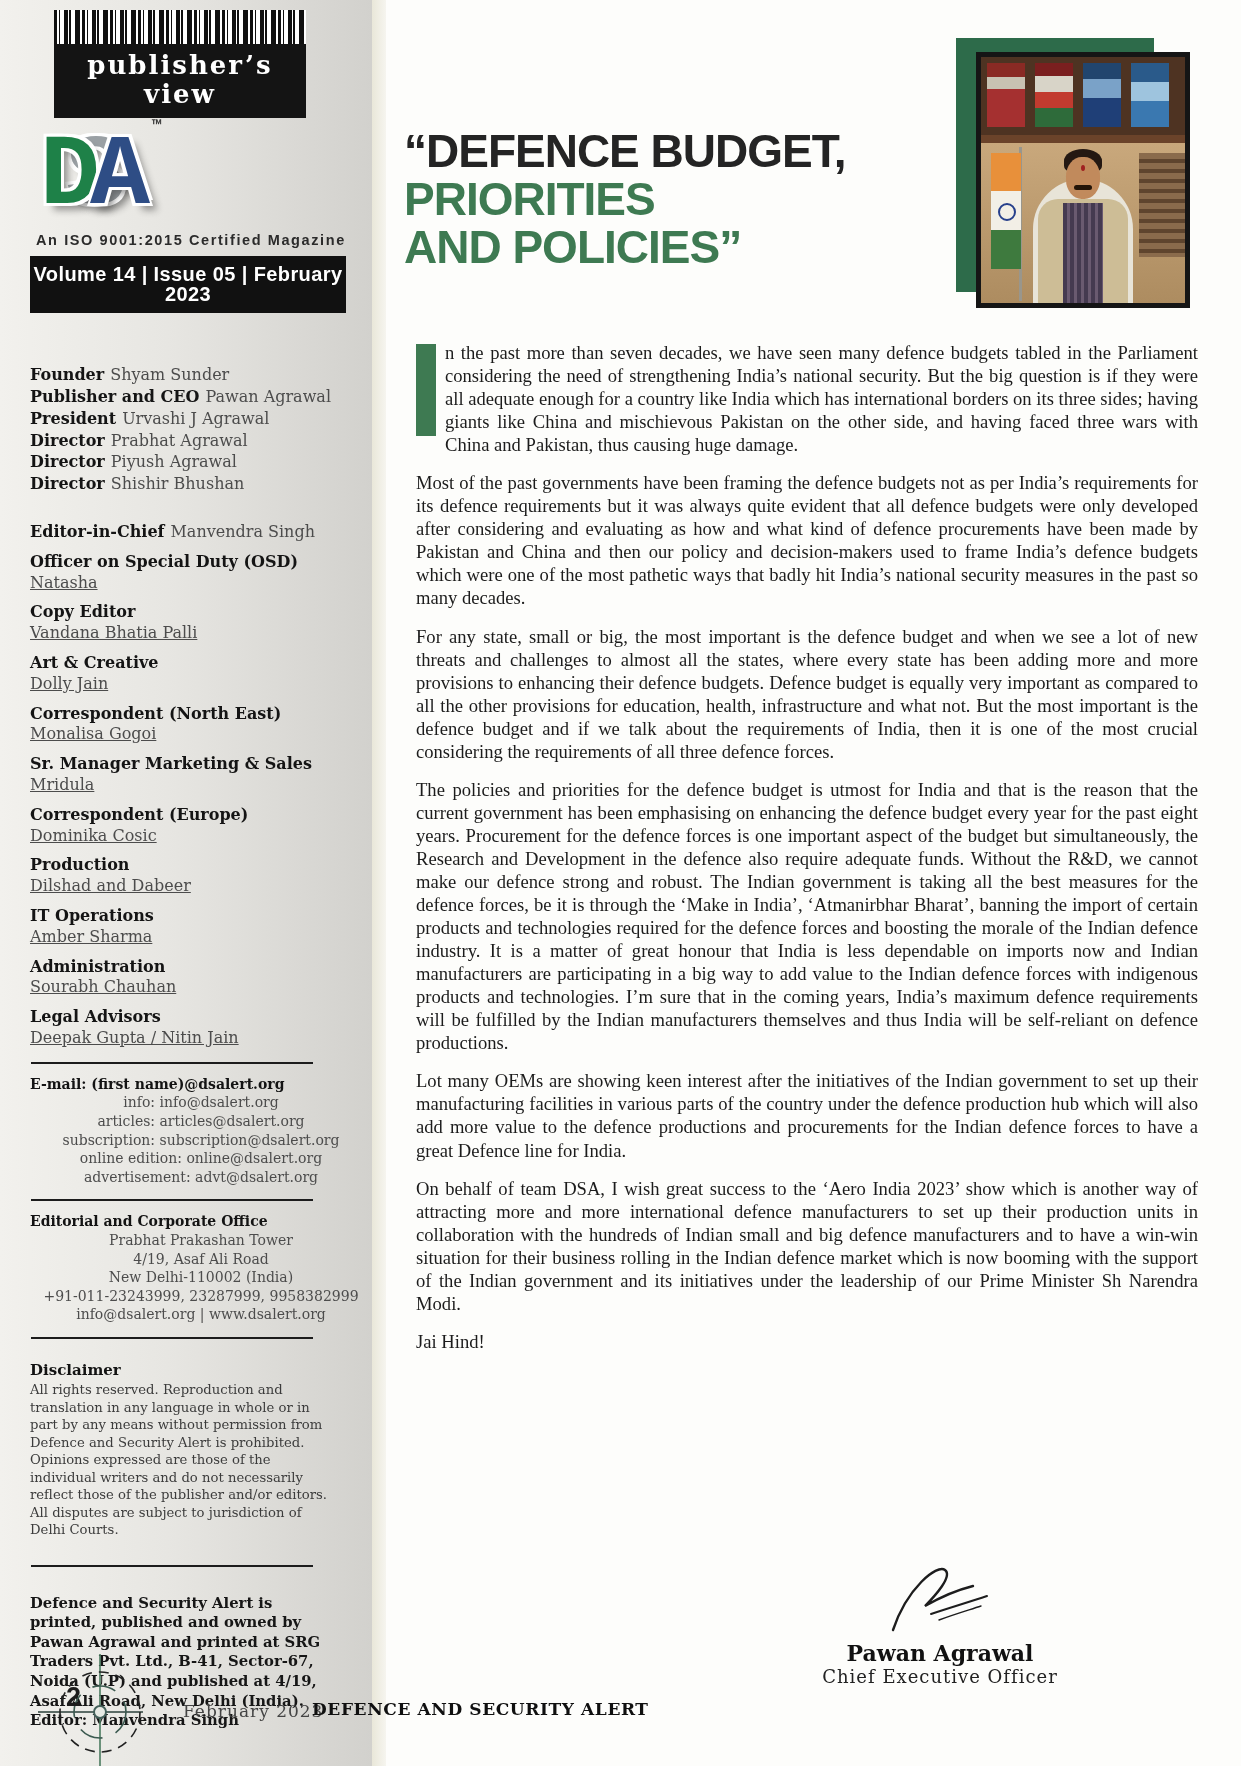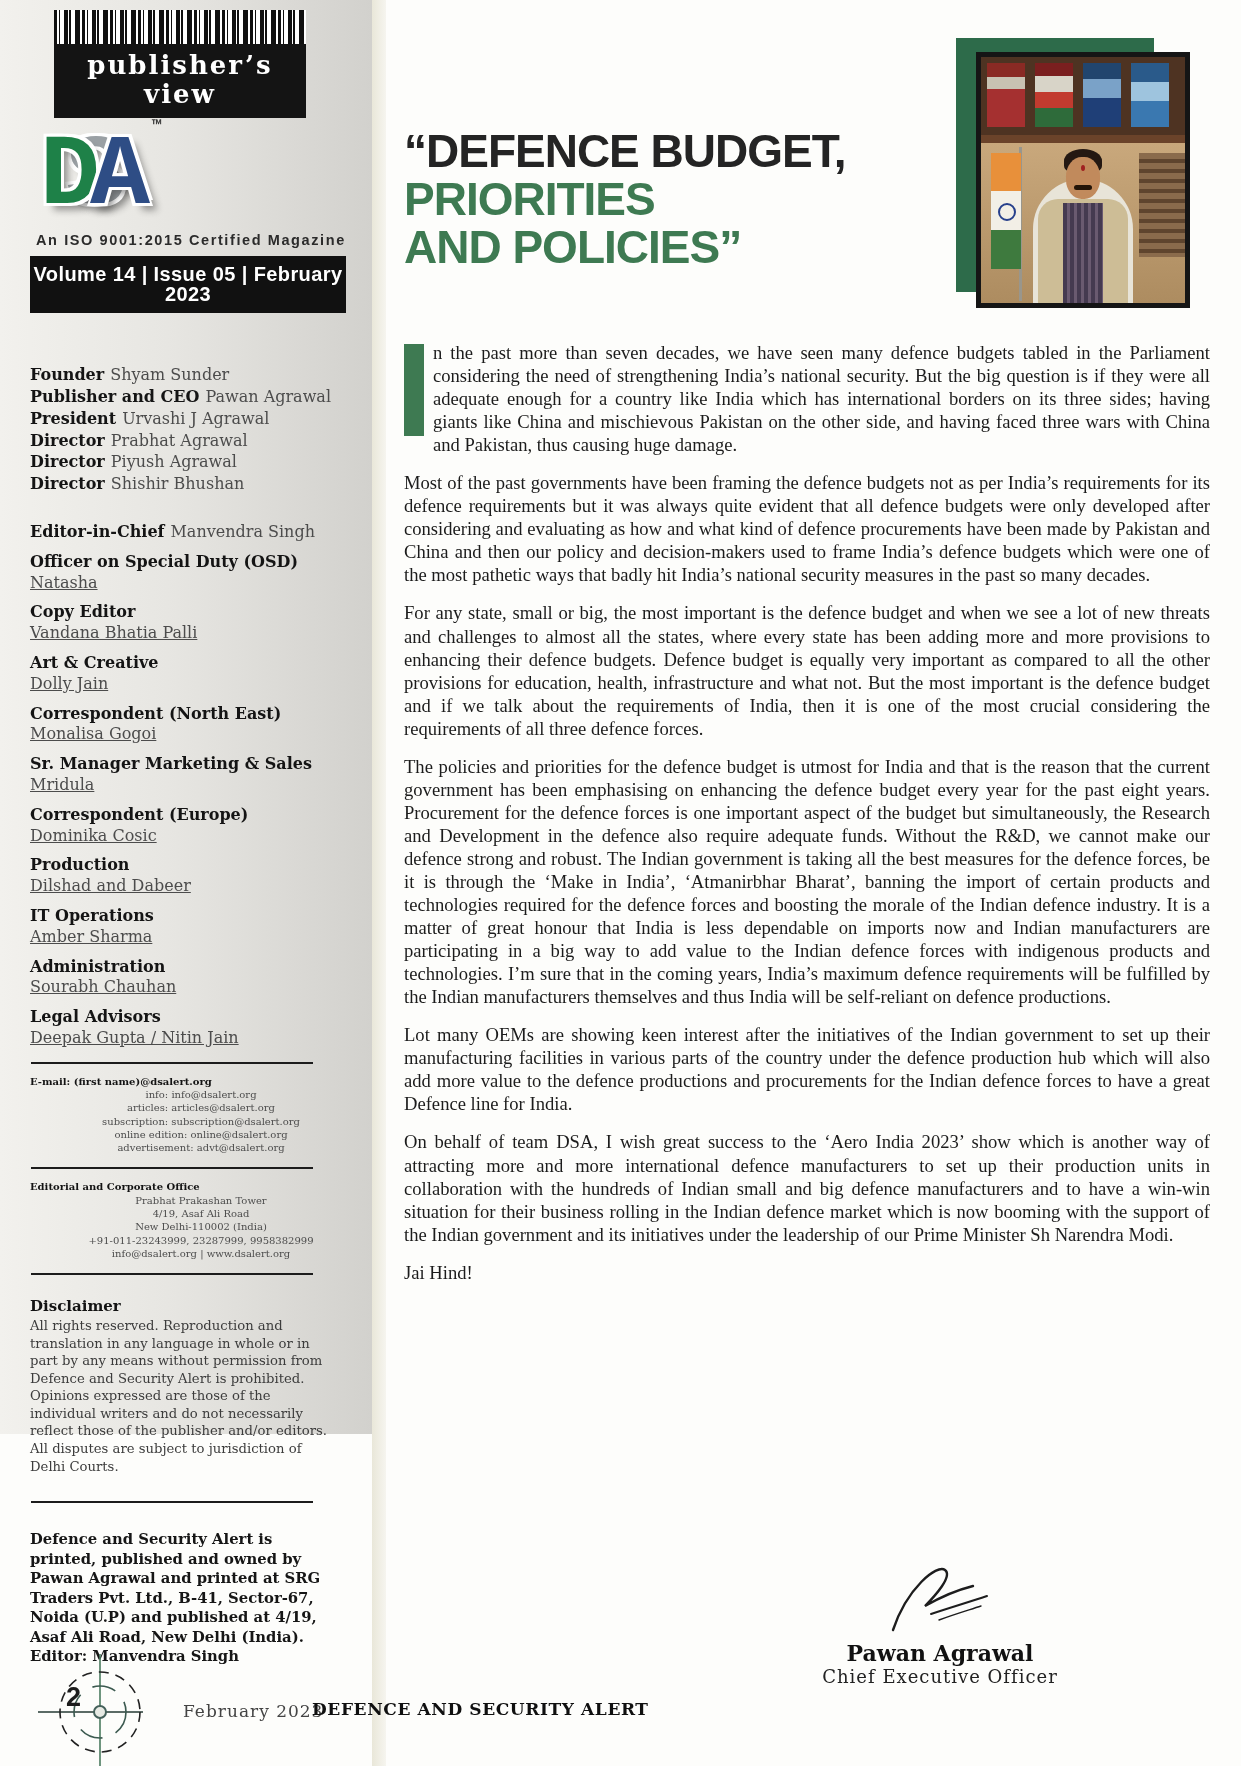--- a/index.html
+++ b/index.html
@@ -1,20 +1,20 @@
 <!DOCTYPE html>
 <html><head>
 <meta charset="utf-8">
 <style>
   html,body{margin:0;padding:0;background:#fff;}
   .page{position:relative;width:1241px;height:1766px;background:#fdfdfb;overflow:hidden;
         font-family:"Liberation Serif",serif;color:#1d1d1d;}
 
   
-  .sidebar{position:absolute;left:0;top:0;width:372px;height:1434px;box-sizing:border-box;
+  .sidebar{position:absolute;left:0;top:0;width:372px;height:1766px;box-sizing:border-box;
            padding:10px 0 0 30px;
            background:linear-gradient(90deg,#f2f1ed 0%,#e7e6e2 45%,#d2d1cd 100%);}
   .edge{position:absolute;left:372px;top:0;width:14px;height:1766px;
         background:linear-gradient(90deg,#e9e7d9,#f6f5ef);}
   .pub-box{width:252px;margin-left:24px;}
   .barcode{height:34px;background:
      repeating-linear-gradient(90deg,#101010 0 3px,#fff 3px 5px,#101010 5px 6px,#fff 6px 10px,
      #101010 10px 14px,#fff 14px 15px,#101010 15px 17px,#fff 17px 21px,#101010 21px 26px,#fff 26px 28px);}
   .pub-label{background:#141414;color:#fff;text-align:center;
              font:bold 26px/1.1 "DejaVu Serif",serif;letter-spacing:2px;padding:7px 0 10px;}
@@ -30,21 +30,21 @@
               font:bold 20px/1 "Liberation Sans",sans-serif;padding:8px 0 9px;letter-spacing:.4px;}
 
   .masthead{margin-top:52px;font-family:"DejaVu Serif",serif;font-size:16px;line-height:1.3;}
   .role{margin:0 0 1px;}
   .role .rl{color:#141414;margin-right:6px;}
   .role .rn{color:#4c4c4c;}
   .role.block{margin:9px 0 2px;}
   .role.block .rn{display:block;text-decoration:underline;}
   .mt1{margin-top:27px;}
   .divider{width:282px;height:2px;background:#1c1c1c;margin:13px 0 11px 1px;}
-  .listblock{font-family:"DejaVu Serif",serif;font-size:10px;line-height:1.33;}
+  .listblock{font-family:"DejaVu Serif",serif;font-size:14px;line-height:1.33;}
   .listblock .hd{color:#131313;font-weight:bold;}
   .listblock .ln{color:#4c4c4c;text-align:center;}
   .smallblock{width:300px;font-family:"DejaVu Serif",serif;font-size:13.2px;line-height:1.33;color:#3c3c3c;}
   .smallblock .hd{font-size:15px;font-weight:bold;color:#131313;}
   .imprint{width:302px;font:bold 14.8px/1.32 "DejaVu Serif",serif;color:#161616;margin-top:26px;}
 
   
   .pagenum{position:absolute;left:66px;top:1682px;font:bold 27px "Liberation Sans",sans-serif;color:#1c1c1c;z-index:2;}
   .crosshair{position:absolute;left:38px;top:1650px;z-index:1;}
   .f-month{position:absolute;left:183px;top:1701px;font:17px "DejaVu Serif",serif;color:#444;letter-spacing:1px;}
@@ -79,21 +79,21 @@
   .hair{position:absolute;left:83px;top:92px;width:38px;height:24px;background:#241812;border-radius:50% 50% 30% 30%;}
   .head{position:absolute;left:85px;top:100px;width:34px;height:42px;background:#c18a5c;border-radius:46%;}
   .tilak{position:absolute;left:100px;top:108px;width:4px;height:6px;background:#a02020;border-radius:50%;}
   .moustache{position:absolute;left:93px;top:128px;width:18px;height:5px;background:#241408;border-radius:3px;}
   .vest{position:absolute;left:57px;top:142px;width:90px;height:104px;background:#cdbd96;border-radius:20px 20px 0 0;}
   .shirt{position:absolute;left:82px;top:146px;width:40px;height:100px;
          background:repeating-linear-gradient(90deg,#453a50 0 4px,#6a5a70 4px 7px);}
 
   
   .article{position:absolute;left:404px;top:341px;width:806px;}
-  .article p{margin:0 0 15px;font-size:18.6px;line-height:1.24;text-align:justify;color:#1c1c1c;}
+  .article p{margin:0 12px 15px;font-size:18.6px;line-height:1.24;text-align:justify;color:#1c1c1c;}
   .dropbar{float:left;width:20px;height:92px;background:#3e7a52;margin:3px 9px 2px 0;}
   .closing{text-align:left !important;}
 
   .sig-block{position:absolute;left:790px;top:1560px;width:300px;text-align:center;}
   .sig-name{font:bold 22px "DejaVu Serif",serif;color:#111;margin-top:2px;}
   .sig-role{font:18px "DejaVu Serif",serif;color:#222;letter-spacing:1px;}
 </style>
 </head>
 <body>
 

